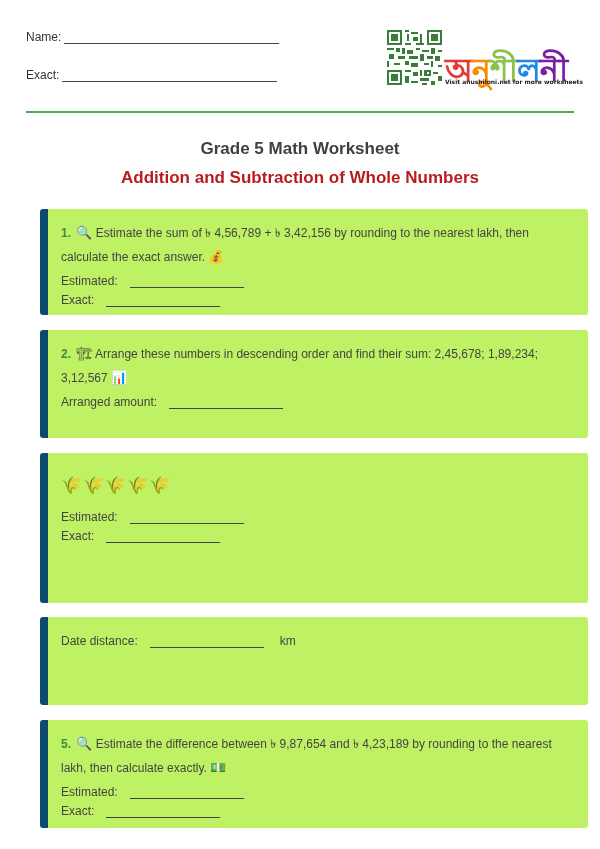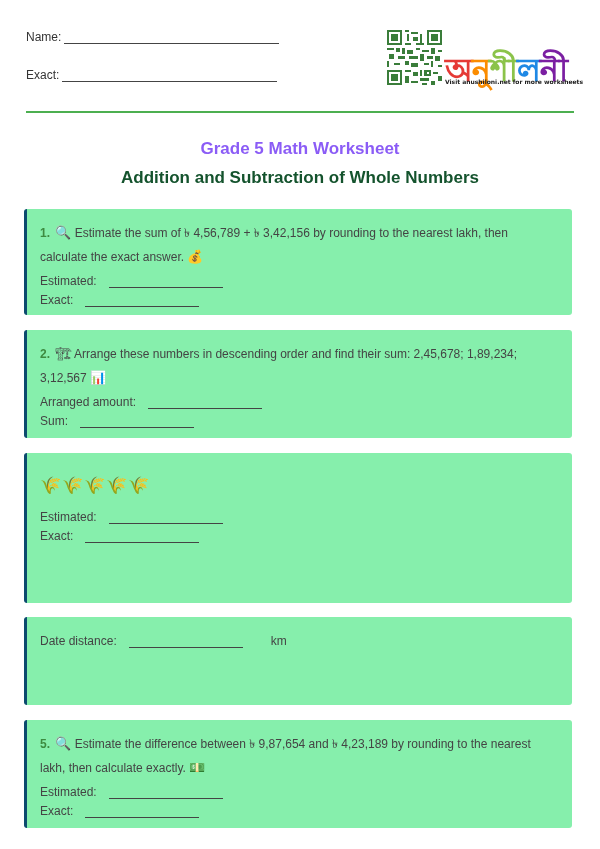--- a/index.html
+++ b/index.html
@@ -15,31 +15,31 @@
   .date-line .rule { width: 215px; }
 
   .logo-wrap { position: absolute; left: 387px; top: 30px; width: 190px; height: 60px; }
   .qr { position: absolute; left: 0; top: 0; width: 55px; height: 55px; }
   .brand { position: absolute; left: 58px; top: 0; width: 132px; height: 44px; font-family: "DejaVu Sans", sans-serif; font-weight: bold; font-size: 32px; line-height: 44px; letter-spacing: -1px; white-space: nowrap; margin-top: 18px; }
   .brand span { display: inline-block; }
   .brand-tagline { position: absolute; left: 58px; top: 48px; font-size: 6px; font-weight: bold; color: #222; white-space: nowrap; font-family: "DejaVu Sans", sans-serif; }
 
   .divider { position: absolute; left: 26px; top: 111px; width: 548px; height: 2px; background: #4caf50; }
 
-  .title1 { position: absolute; left: 0; top: 139px; width: 600px; text-align: center; font-size: 17px; font-weight: bold; color: #8b5cf6; }
-  .title2 { position: absolute; left: 0; top: 168px; width: 600px; text-align: center; font-size: 17px; font-weight: bold; color: #14532d; }
+  .title1 { position: absolute; left: 0; top: 139px; width: 600px; text-align: center; font-size: 17px; font-weight: bold; color: #404040; }
+  .title2 { position: absolute; left: 0; top: 168px; width: 600px; text-align: center; font-size: 17px; font-weight: bold; color: #b91c1c; }
 
-  .card { position: absolute; left: 24px; width: 548px; background: #86efac; border-left: 3px solid #0c4a6e; border-radius: 3px; padding: 12px 14px 0 13px; font-size: 12px; color: #444; }
+  .card { position: absolute; left: 40px; width: 548px; background: #bef264; border-left: 8px solid #0c4a6e; border-radius: 3px; padding: 12px 14px 0 13px; font-size: 12px; color: #444; }
   .card .q { line-height: 23px; }
   .card .num { font-weight: bold; color: #3d8b40; margin-right: 2px; }
   .emoji { font-size: 13px; display: inline-block; width: 16px; text-align: center; }
   .ans { display: flex; align-items: flex-end; height: 19px; }
   .ans .lbl { display: inline-block; }
   .ans .blank { display: inline-block; width: 114px; border-bottom: 1.5px solid #444; margin-left: 12px; height: 10px; }
-  .ans .unit { margin-left: 28px; }
+  .ans .unit { margin-left: 16px; }
   .rice-row { height: 40px; display: flex; align-items: center; font-size: 17px; letter-spacing: 1px; }
 
   #card1 { top: 209px; height: 106px; }
   #card2 { top: 330px; height: 108px; }
   #card3 { top: 453px; height: 150px; }
   #card4 { top: 617px; height: 88px; }
   #card5 { top: 720px; height: 108px; }
 </style>
 </head>
 <body>
@@ -142,24 +142,20 @@
   <div class="q">
     <span class="num">2.</span>
     <span class="emoji">🏗</span>
     <span>Arrange these numbers in descending order and find their sum: 2,45,678; 1,89,234; 3,12,567</span>
     <span class="emoji">📊</span>
   </div>
   <div class="ans">
     <span class="lbl">Arranged amount:</span>
     <span class="blank"></span>
   </div>
-  <div class="ans">
-    <span class="lbl">Sum:</span>
-    <span class="blank"></span>
-  </div>
 </div>
 
 <div class="card" id="card3">
   <div class="rice-row">🌾🌾🌾🌾🌾</div>
   <div class="ans">
     <span class="lbl">Estimated:</span>
     <span class="blank"></span>
   </div>
   <div class="ans">
     <span class="lbl">Exact:</span>

